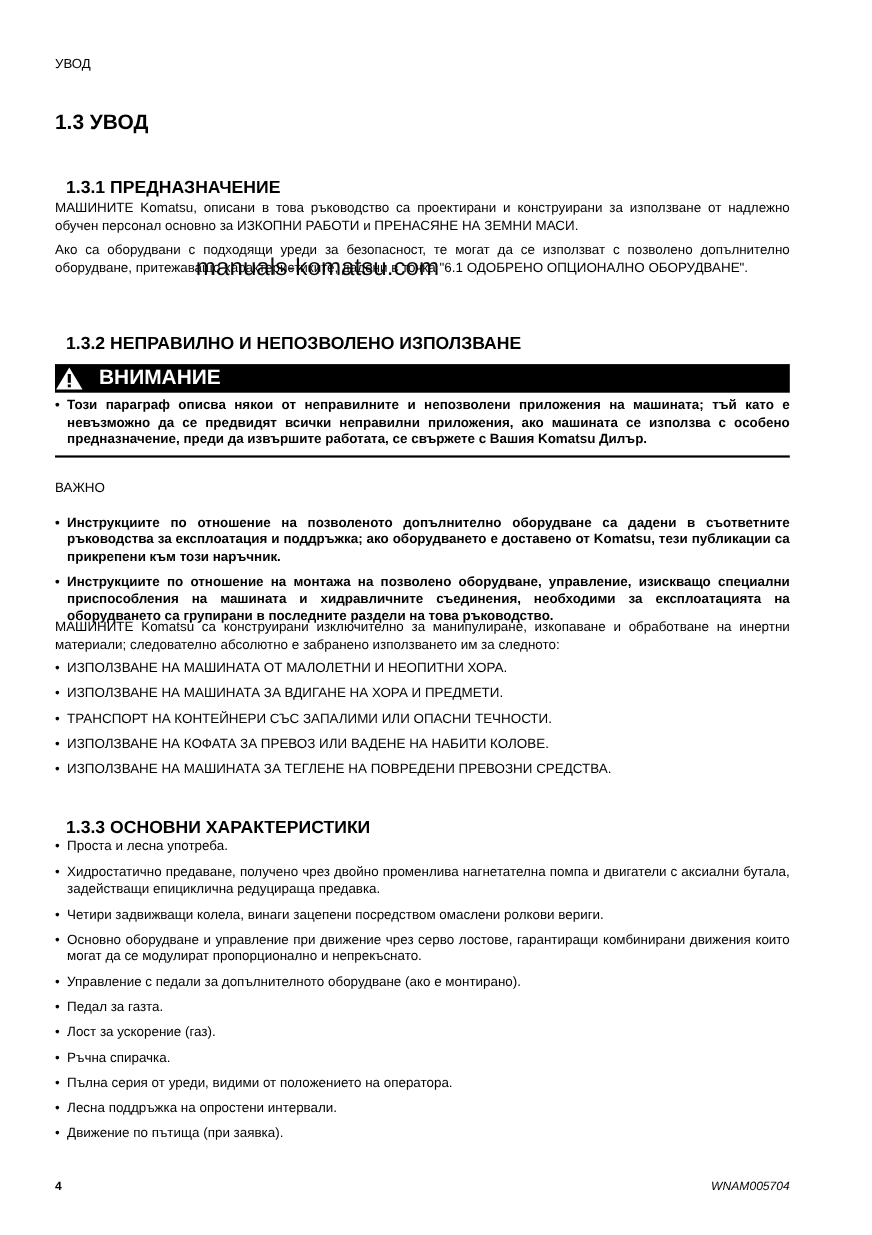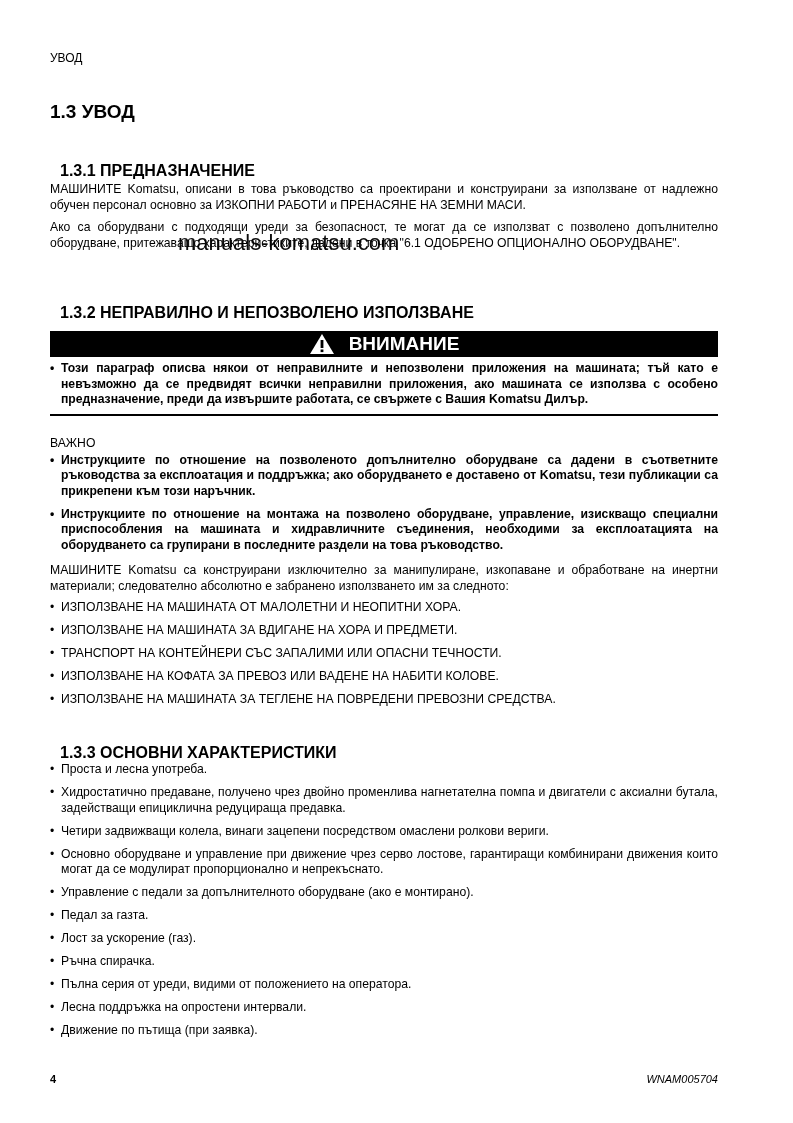--- a/index.html
+++ b/index.html
@@ -6,21 +6,21 @@
   body { width: 793px; height: 1123px; position: relative; overflow: hidden;
          font-family: "Liberation Sans", sans-serif; color: #000; }
   .running-head { position: absolute; left: 50px; top: 51px; font-size: 12px; }
   h1 { position: absolute; left: 50px; top: 101px; margin: 0; font-size: 19px; font-weight: bold; }
   h2 { margin: 10px; font-size: 16px; font-weight: bold; }
   .abs { position: absolute; left: 50px; width: 668px; }
   p { margin: 0; font-size: 12.2px; line-height: 15.5px; text-align: justify; }
   .watermark { position: absolute; left: 178px; top: 230px; font-size: 22px; color: #000;
                opacity: 0.95; letter-spacing: 0px; }
   .warn-bar { background: #000; color: #fff; height: 26px; display: flex; align-items: center;
-              justify-content: center; font-weight: bold; font-size: 19px; }
+              font-weight: bold; font-size: 19px; }
   .warn-bar svg { margin-right: 14px; }
   .warn-body { border-bottom: 2px solid #000; padding: 4px 0 6px 0; }
   .bul { display: flex; font-size: 12.2px; line-height: 15.5px; text-align: justify; }
   .bul .dot { width: 11px; flex: none; }
   .bul .txt { flex: 1; }
   .bold { font-weight: bold; }
   .list-item { margin-bottom: 7.5px; }
   .footer-left { position: absolute; left: 50px; top: 1073px; font-size: 11px; font-weight: bold; }
   .footer-right { position: absolute; right: 75px; top: 1073px; font-size: 11px; font-style: italic; }
 </style>
@@ -49,21 +49,21 @@
   </div>
   <div class="warn-body">
     <div class="bul bold">
       <span class="dot">•</span>
         <span class="txt">Този параграф описва някои от неправилните и непозволени приложения на машината; тъй като е невъзможно да се предвидят всички неправилни приложения, ако машината се използва с особено предназначение, преди да извършите работата, се свържете с Вашия Komatsu Дилър.</span>
     </div>
   </div>
 </div>
 
 <div class="abs" style="top:436px">
-  <p style="margin-bottom:1px">ВАЖНО</p>
+  <p style="margin-bottom:16px">ВАЖНО</p>
   <div class="bul bold list-item">
     <span class="dot">•</span>
       <span class="txt">Инструкциите по отношение на позволеното допълнително оборудване са дадени в съответните ръководства за експлоатация и поддръжка; ако оборудването е доставено от Komatsu, тези публикации са прикрепени към този наръчник.</span>
   </div>
   <div class="bul bold">
     <span class="dot">•</span>
       <span class="txt">Инструкциите по отношение на монтажа на позволено оборудване, управление, изискващо специални приспособления на машината и хидравличните съединения, необходими за експлоатацията на оборудването са групирани в последните раздели на това ръководство.</span>
   </div>
 </div>
 

